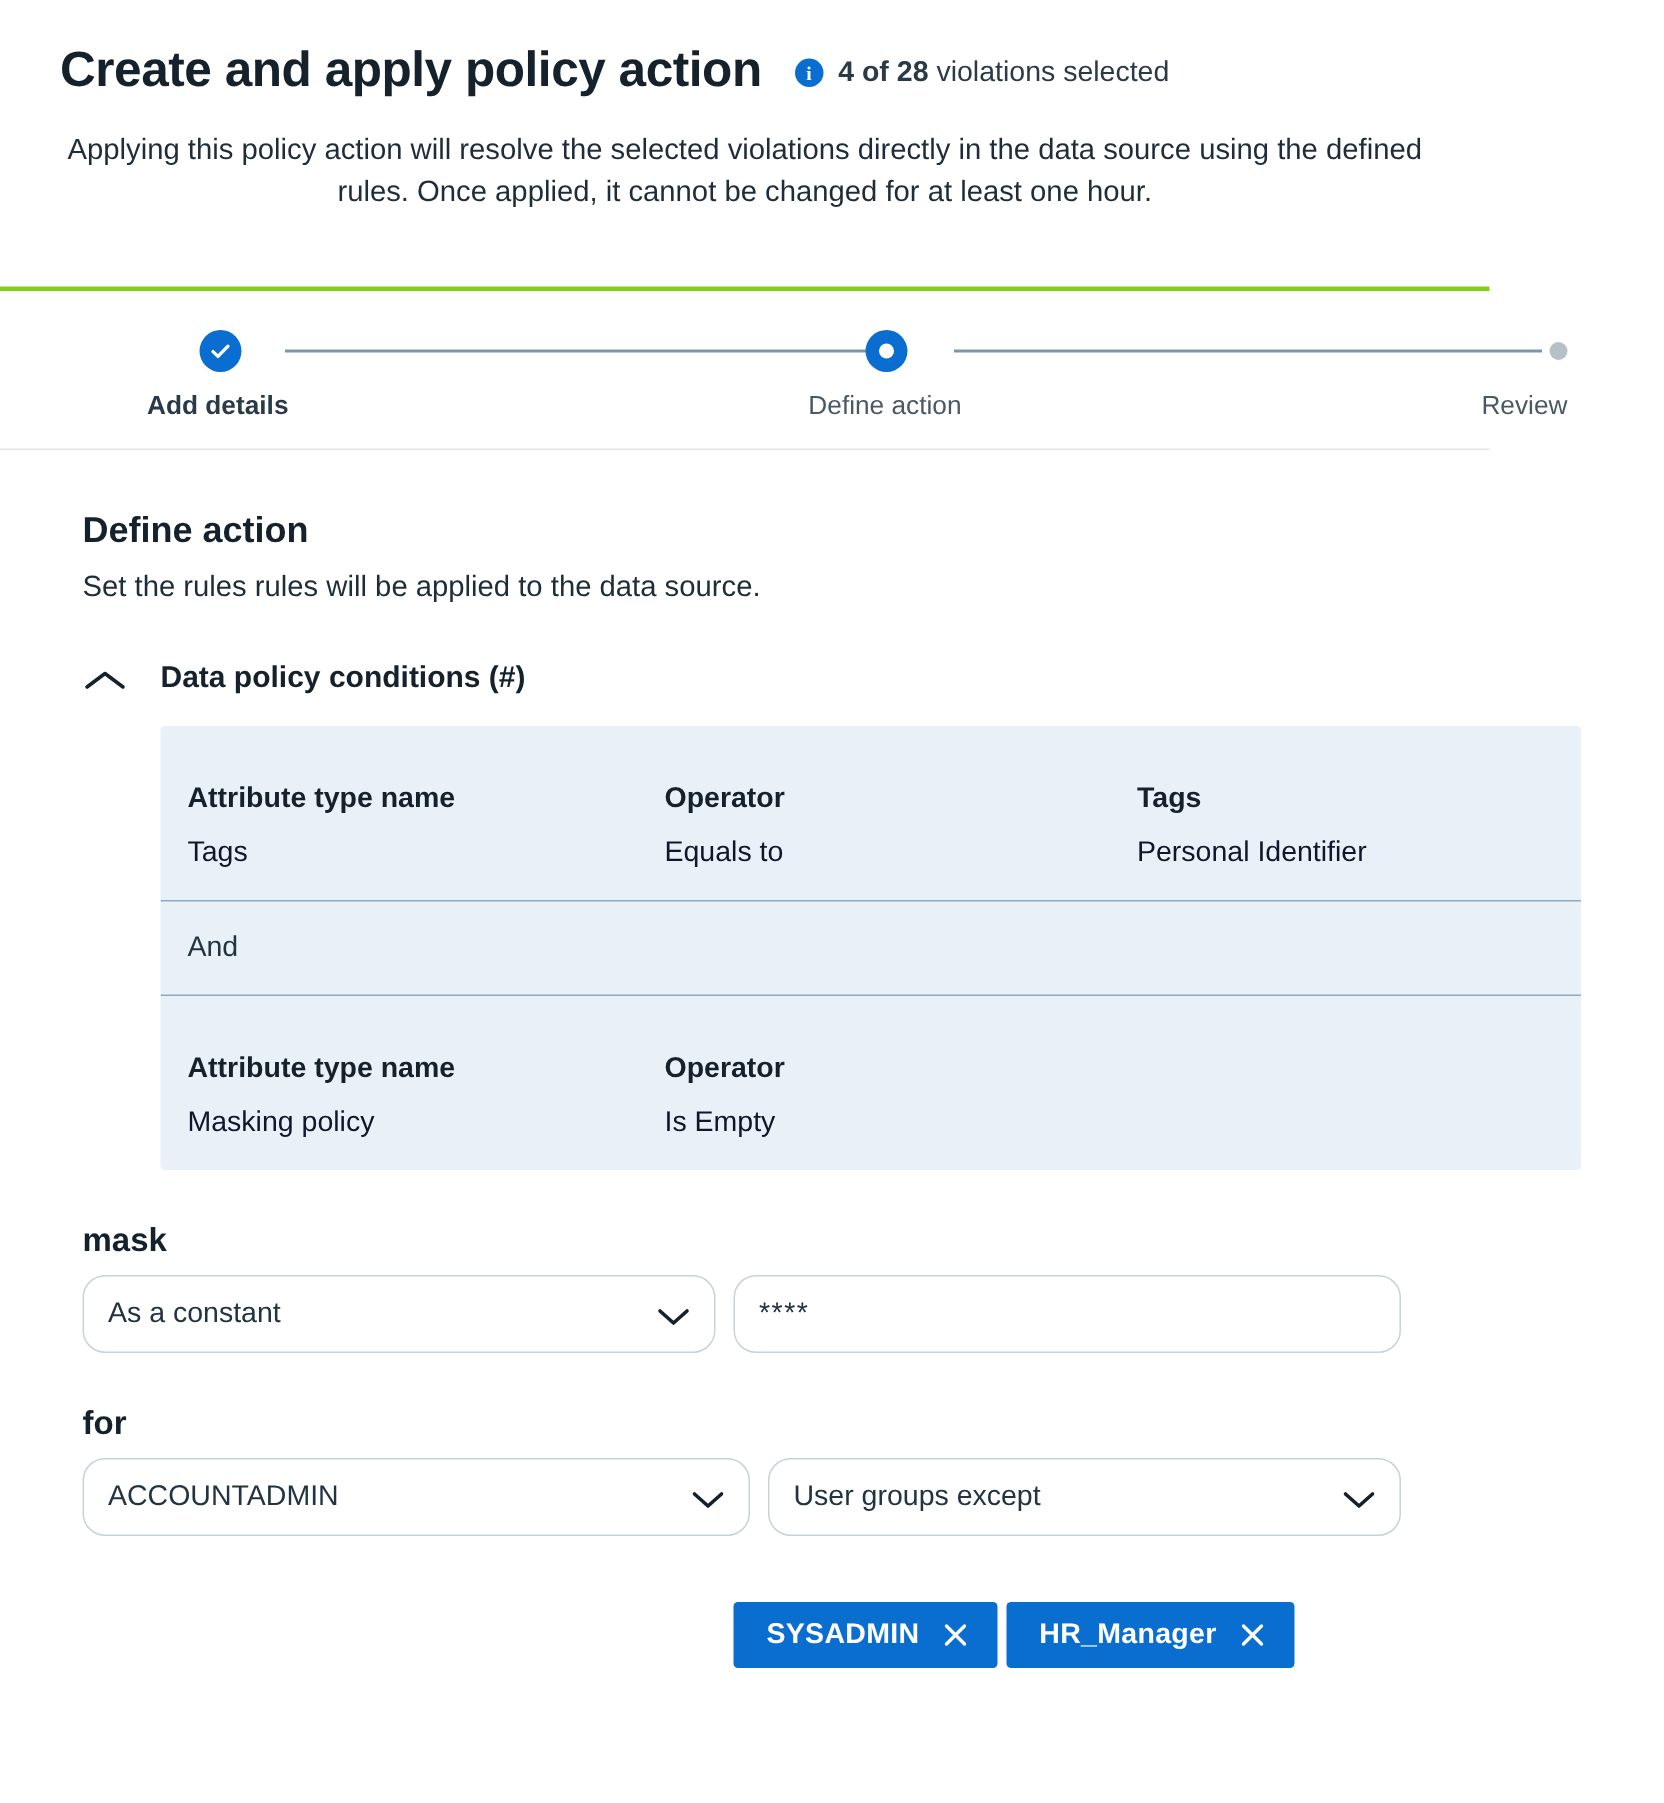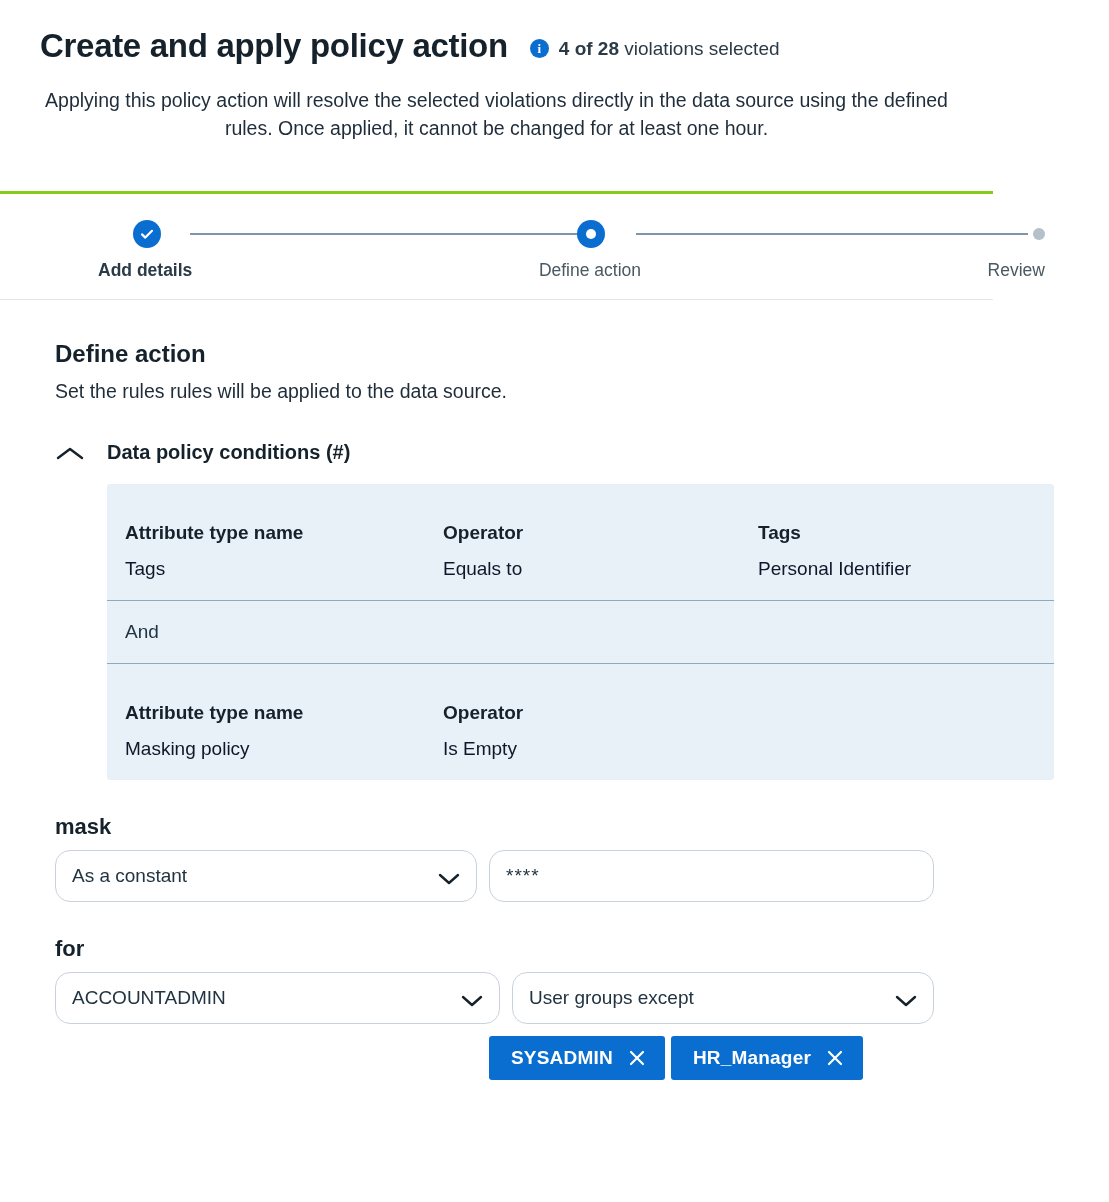--- a/index.html
+++ b/index.html
@@ -260,20 +260,21 @@
     color: #fff;
     border-radius: 3px;
     height: 44px;
     display: flex;
     align-items: center;
     gap: 14px;
     padding: 0 18px 0 22px;
     font-size: 19px;
     font-weight: bold;
     letter-spacing: 0.2px;
+    margin-top: 32px;
   }
   .chip .x {
     display: flex;
     align-items: center;
     cursor: pointer;
   }
 </style>
 </head>
 <body>
 

